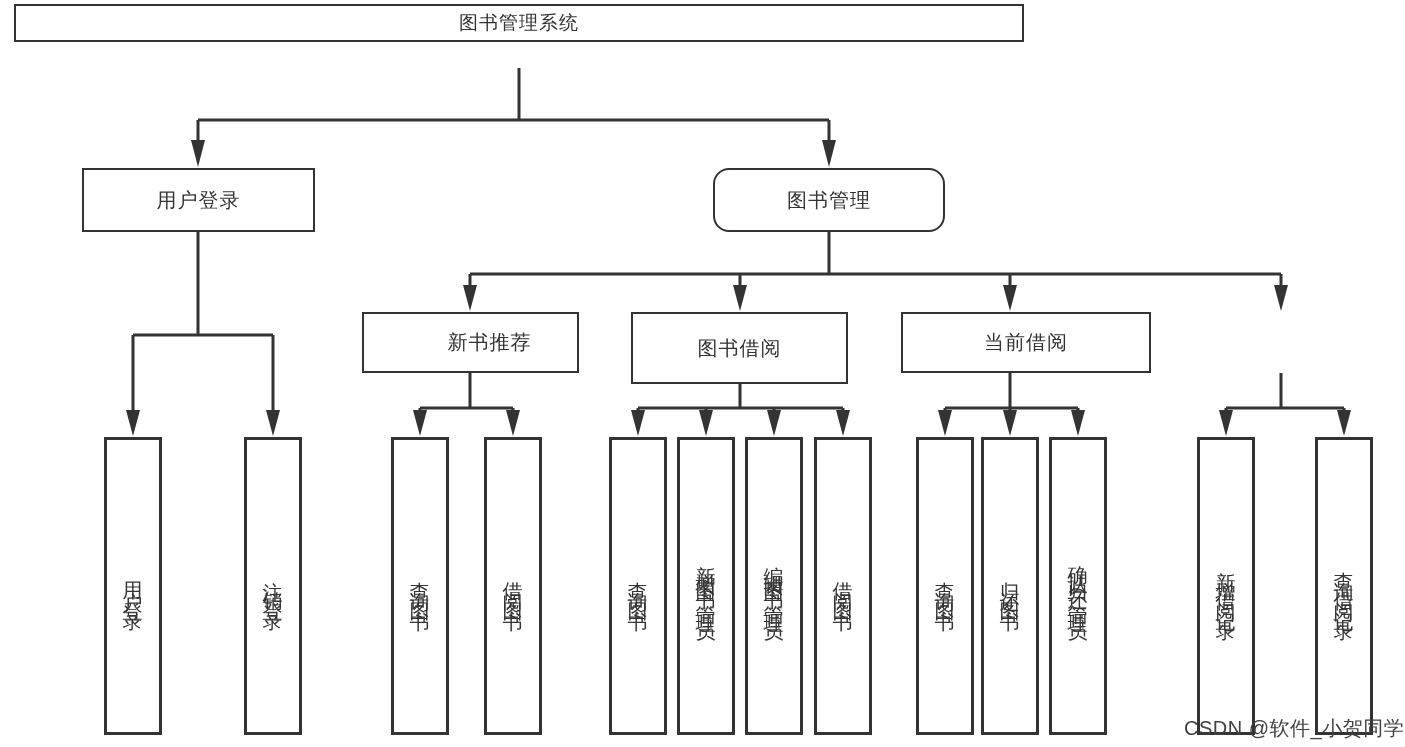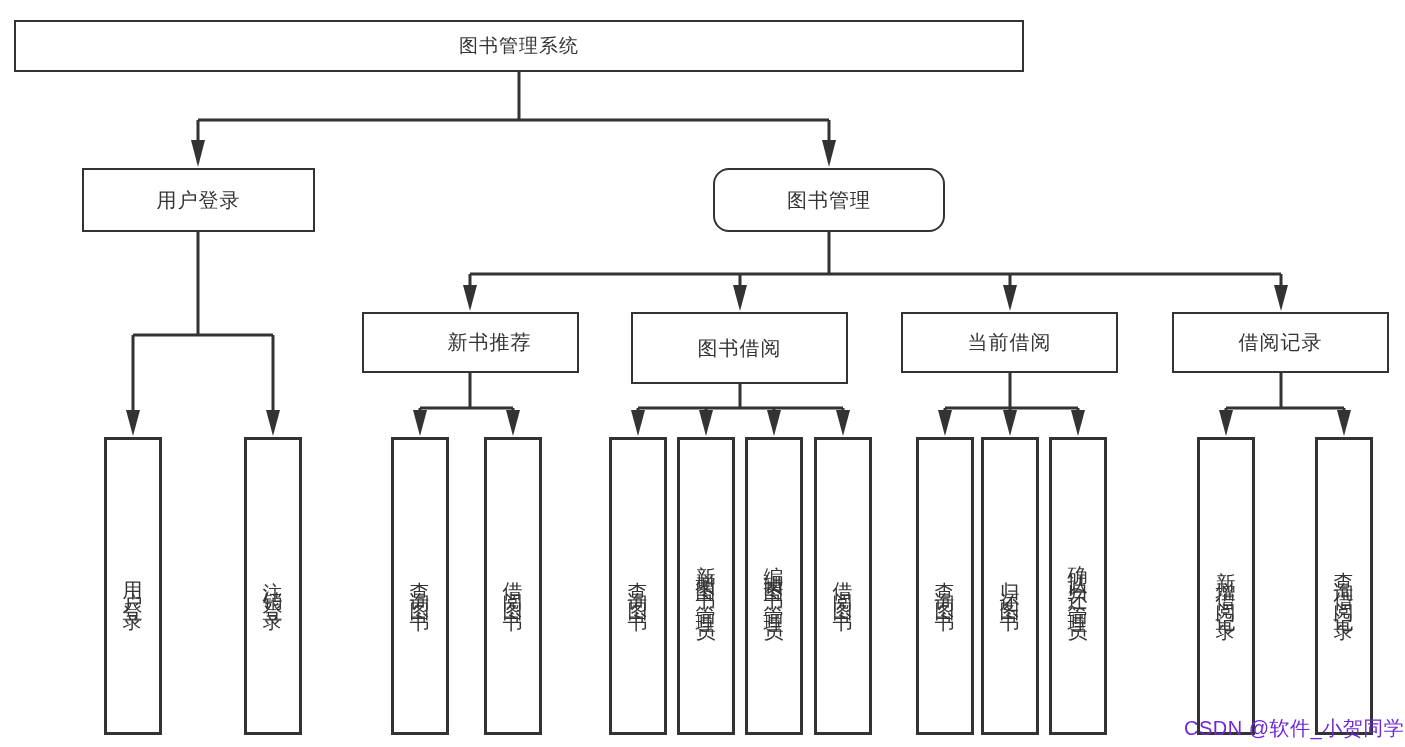--- a/index.html
+++ b/index.html
@@ -53,21 +53,21 @@
     white-space: nowrap;
   }
   .vtext.long {
     letter-spacing: 8px;
   }
   .watermark {
     position: absolute;
     left: 1184px;
     top: 715px;
     font-size: 20px;
-    color: #6d28d9;
+    color: #404040;
     letter-spacing: 0.5px;
     white-space: nowrap;
     z-index: 3;
   }
 </style>
 </head>
 <body>
 
 <div class="canvas">
 
@@ -128,42 +128,39 @@
 
     <g stroke="#333333" stroke-width="3" fill="none">
       <path d="M1281,373 V408 M1226,408 H1344 M1226,408 V414 M1344,408 V414"></path>
     </g>
     <g fill="#333333" stroke="none">
       <polygon points="1219,410 1233,410 1226,436"></polygon>
       <polygon points="1337,410 1351,410 1344,436"></polygon>
     </g>
   </svg>
 
-  <div class="node root" style="left:14px; top:20px; width:1010px; height:52px;">
+  <div class="node root" style="left:14px; top:4px; width:1010px; height:38px;">
     <span class="hlabel">图书管理系统</span>
   </div>
 
   <div class="node lvl" style="left:82px; top:168px; width:233px; height:64px;">
     <span class="hlabel">用户登录</span>
   </div>
   <div class="node lvl" style="left:713px; top:168px; width:232px; height:64px;border-radius:16px;">
     <span class="hlabel">图书管理</span>
   </div>
 
   <div class="node lvl" style="left:362px; top:312px; width:217px; height:61px;padding-left:38px;">
     <span class="hlabel">新书推荐</span>
   </div>
   <div class="node lvl" style="left:631px; top:312px; width:217px; height:72px;">
     <span class="hlabel">图书借阅</span>
   </div>
-  <div class="node lvl" style="left:901px; top:312px; width:217px; height:61px;text-align:center;">
+  <div class="node lvl" style="left:901px; top:312px; width:250px; height:61px;text-align:center;">
     <span class="hlabel">当前借阅</span>
-  </div>
-  <div class="node lvl" style="left:1172px; top:312px; width:217px; height:61px;">
-    <span class="hlabel">借阅记录</span>
   </div>
 
   <div class="node leaf" style="left:104px; top:437px; width:58px; height:298px;">
     <span class="vtext">用户登录</span>
   </div>
   <div class="node leaf" style="left:244px; top:437px; width:58px; height:298px;">
     <span class="vtext">注销登录</span>
   </div>
 
   <div class="node leaf" style="left:391px; top:437px; width:58px; height:298px;">

